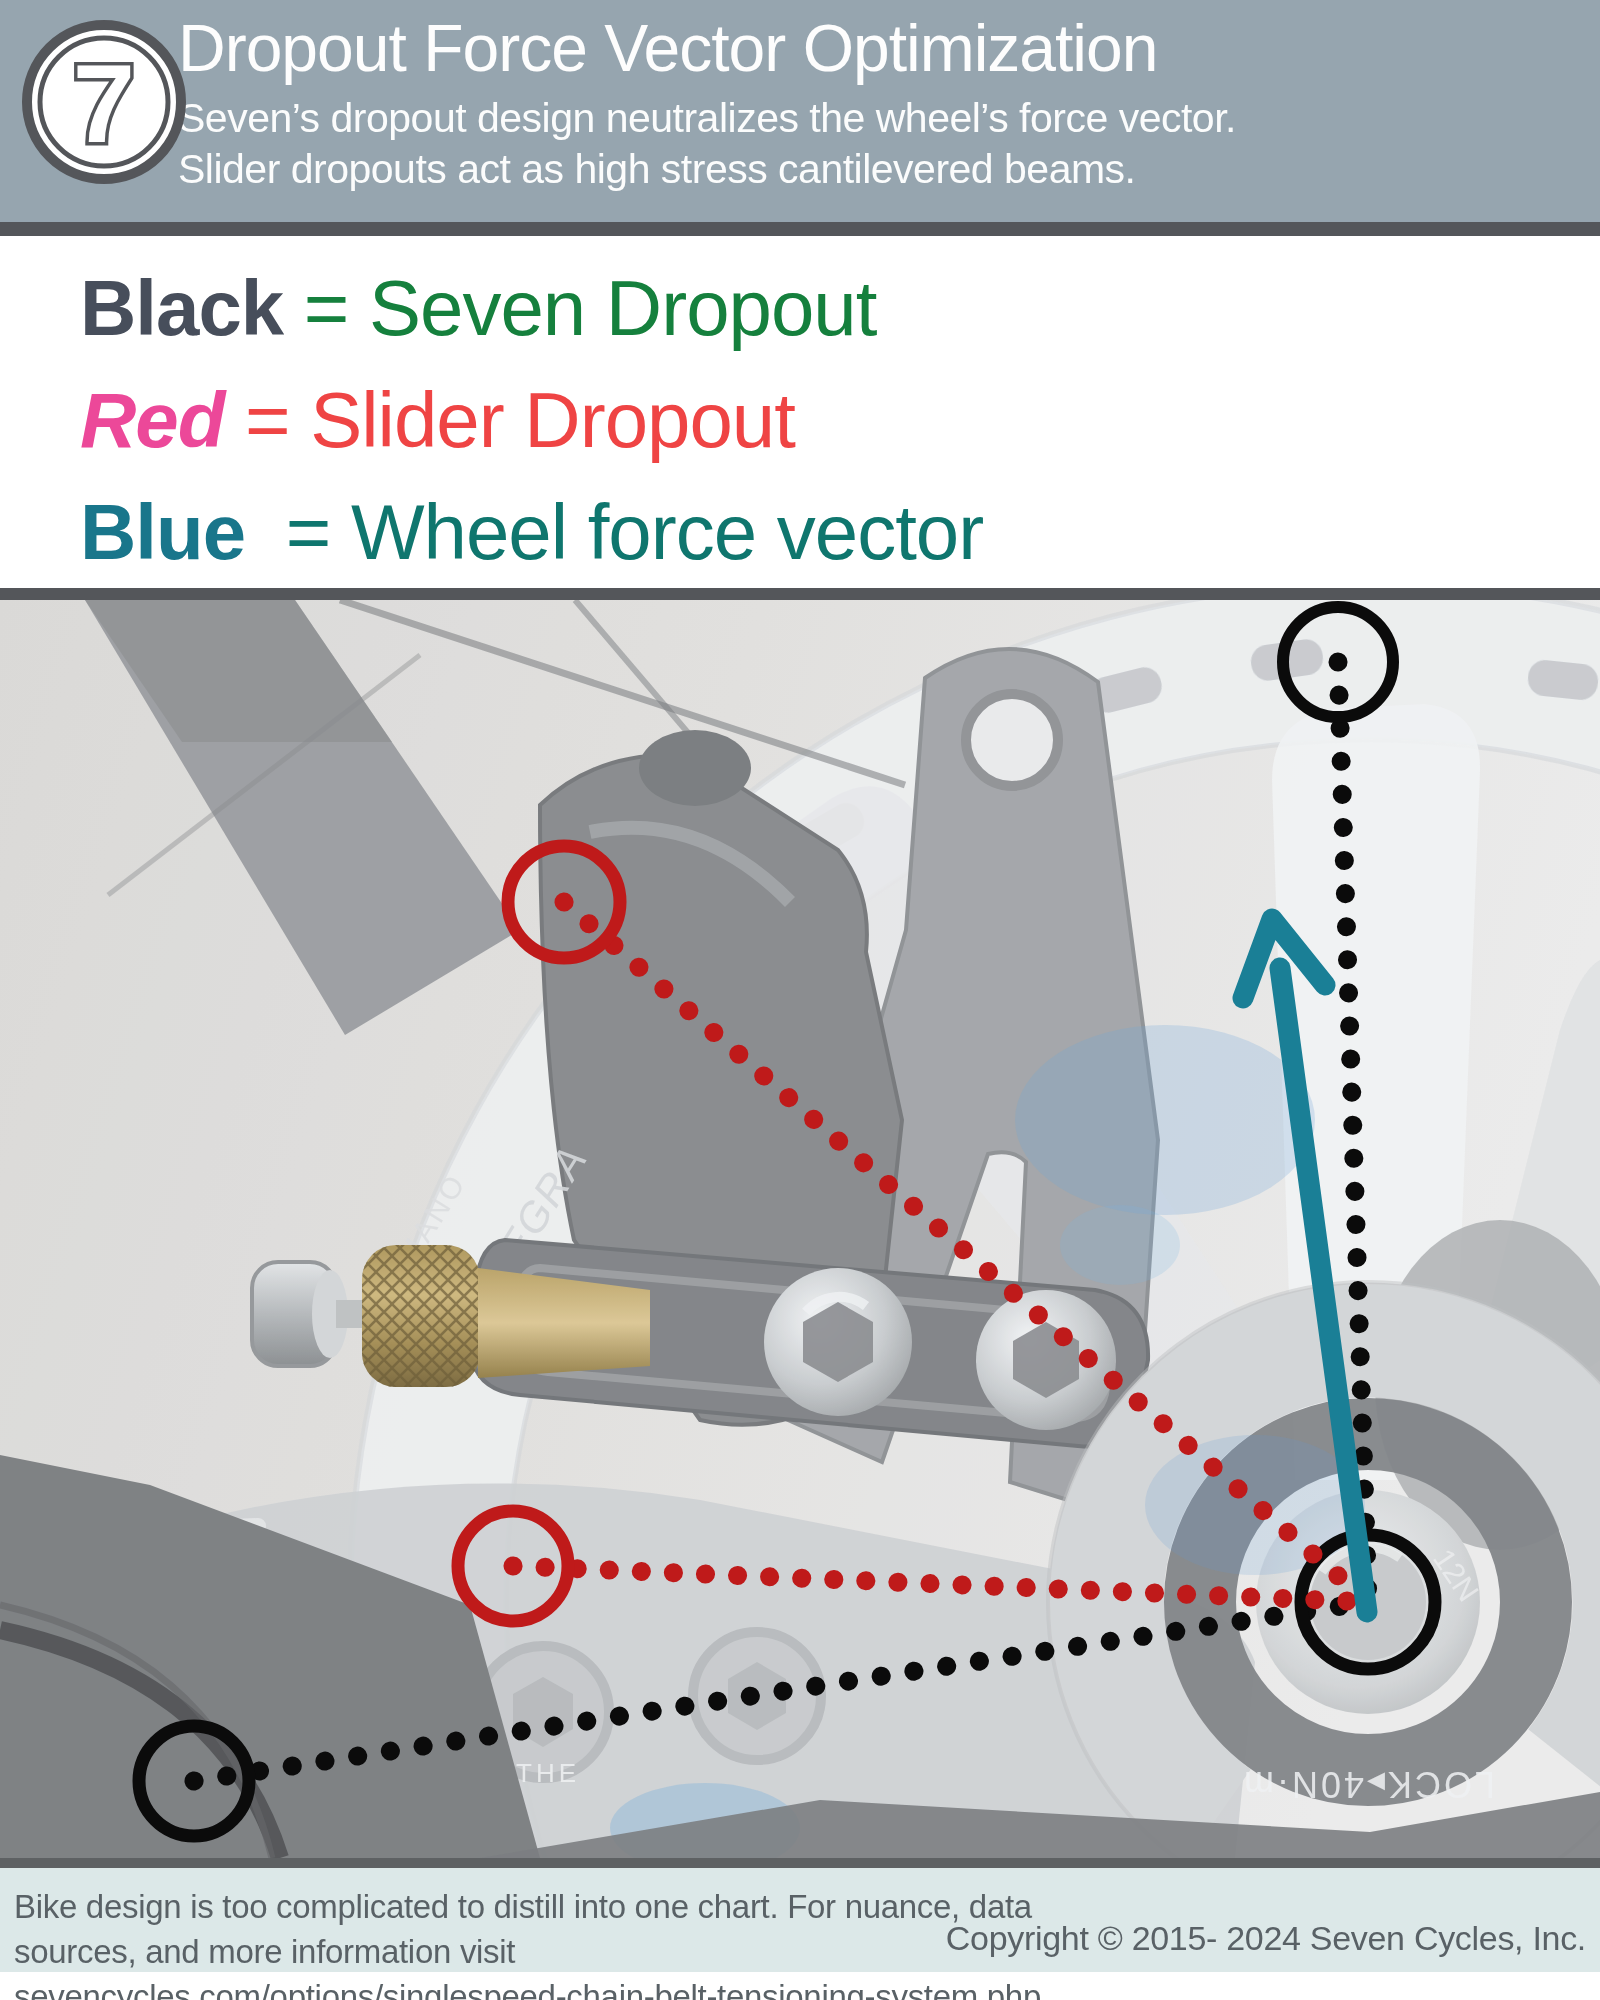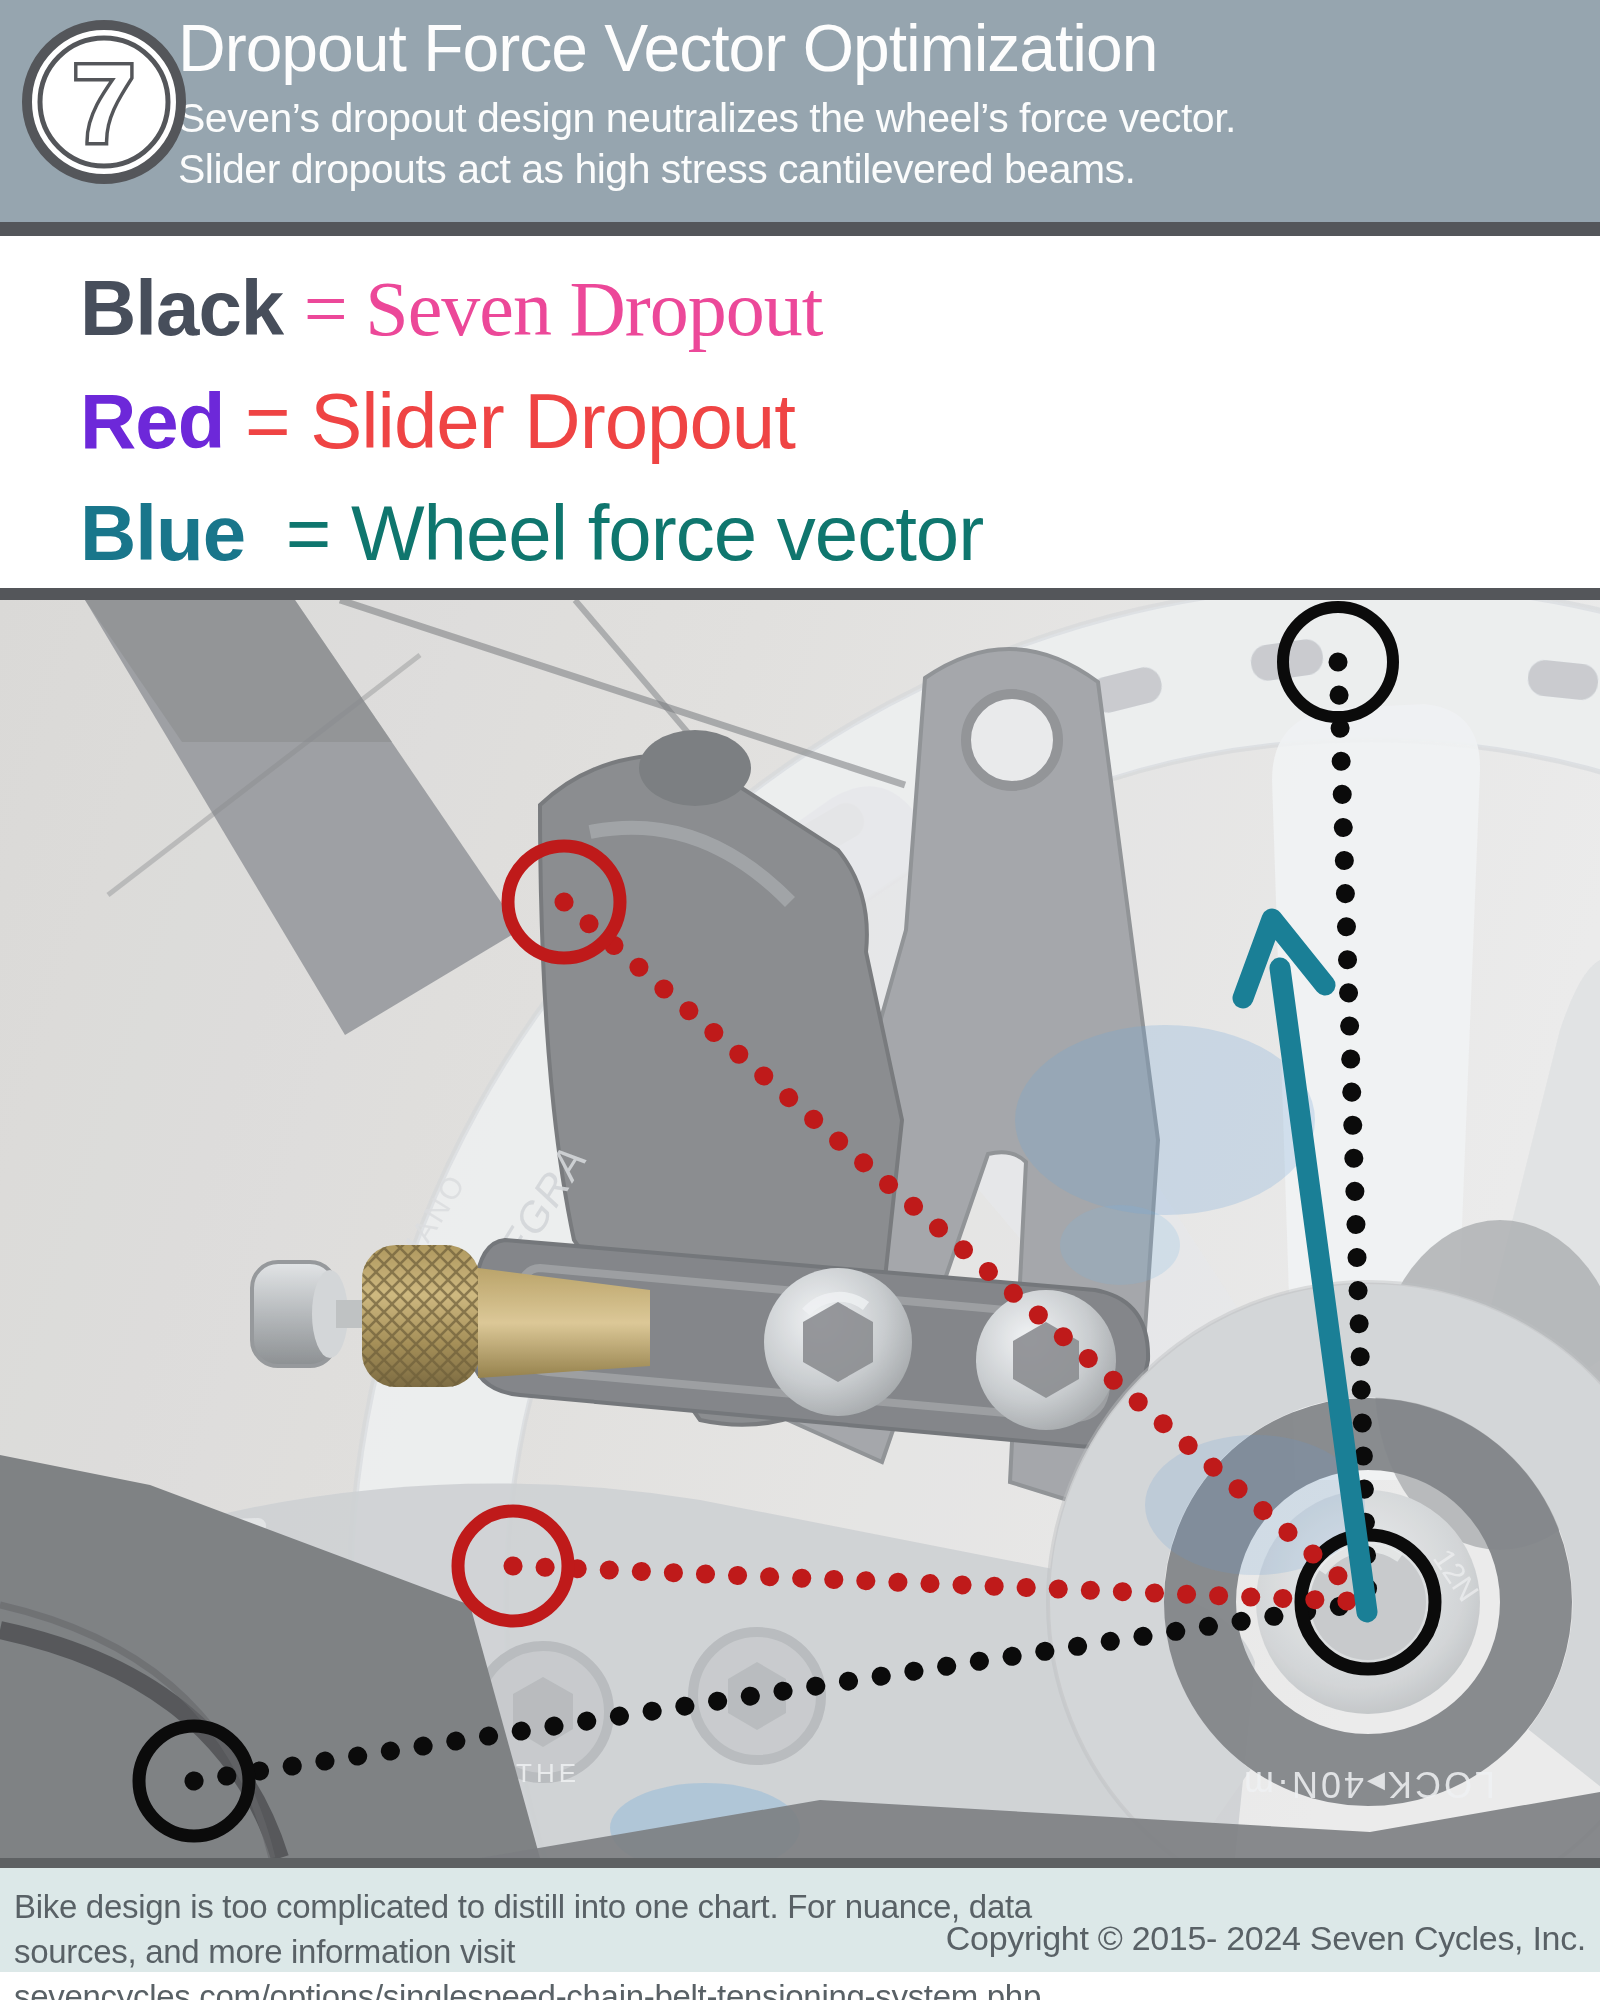--- a/index.html
+++ b/index.html
@@ -16,22 +16,22 @@
   .subtitle{margin-top:10px;font-size:41px;line-height:1.26;color:#fbfcfc;letter-spacing:-0.5px;}
   .divider{background:#54565a;}
   .divider.h{height:14px;}
   .divider.m{height:12px;}
   .divider.f{height:10px;background:#5e6163;}
   
   .legend{height:352px;background:#ffffff;box-sizing:border-box;padding:16px 0 0 80px;}
   .legend-line{font-size:78px;line-height:112px;letter-spacing:-1px;white-space:nowrap;}
   .legend-term{font-weight:bold;}
   .c-black .legend-term{color:#474e5b;}
-  .c-black .legend-desc{color:#ec4899;font-family:Liberation Serif, serif;}
-  .c-red .legend-term{color:#6d28d9;}
+  .c-black .legend-desc{color:#15803d;}
+  .c-red .legend-term{color:#ec4899;font-style:italic;}
   .c-red .legend-desc{color:#ef4444;}
   .c-blue .legend-term{color:#19768b;margin-top:20px;}
   .c-blue .legend-desc{color:#0f766e;margin-left:20px;}
   
   .photo{height:1258px;position:relative;background:#dcdbd9;}
   .photo svg{display:block;}
   
   .footer{height:104px;background:#dce8e8;position:relative;color:#596166;}
   .footer-note{position:absolute;left:14px;top:16px;font-size:33px;line-height:1.37;letter-spacing:-0.3px;}
   .footer-copy{position:absolute;right:14px;bottom:14px;font-size:34px;letter-spacing:-0.3px;}

